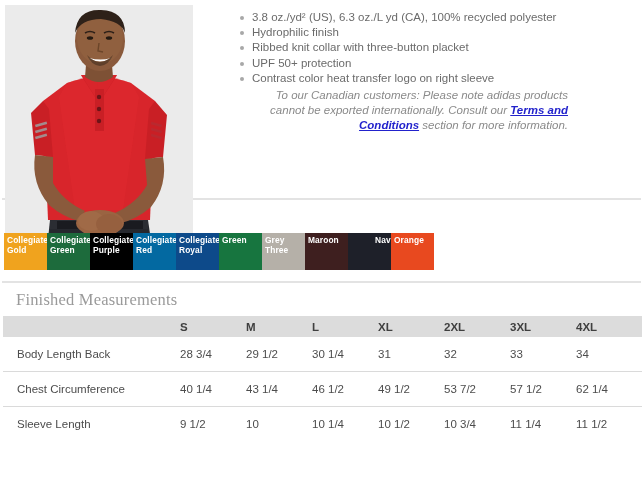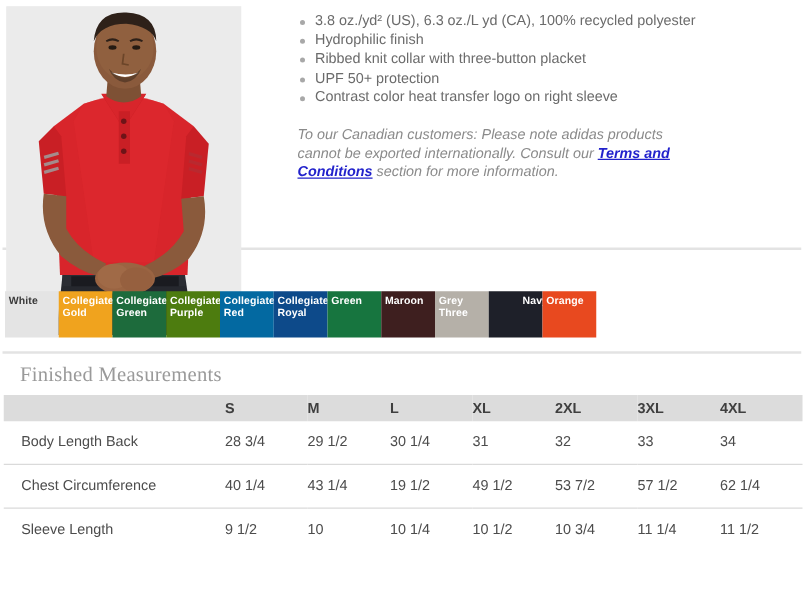--- a/index.html
+++ b/index.html
@@ -55,26 +55,27 @@
     position: absolute;
     left: 2px;
     top: 6px;
     width: 4px;
     height: 4px;
     border-radius: 50%;
     background: #a8a8a8;
   }
 
   .canada-note {
-    margin-top: 15px;
+    margin-top: 2px;
     font-size: 11.5px;
     line-height: 15.2px;
     font-style: italic;
     color: #8a8a8a;
     width: 330px;
+    text-align: right;
   }
   .canada-note a.terms-link {
     color: #2222cc;
     font-weight: bold;
     text-decoration: underline;
     font-style: italic;
   }
 
   
   .section-divider {
@@ -237,46 +238,43 @@
     </ul>
 
     <p class="canada-note"><span>To our Canadian customers: Please note adidas products cannot be exported internationally. Consult our </span><a href="#" class="terms-link">Terms and Conditions</a><span> section for more information.</span></p>
   </div>
 </div>
 
 <div class="colors-block">
   <div class="section-divider"></div>
   <div class="section-title">Colors</div>
   <div class="swatch-row">
-    <div class="swatch" style="background: rgb(228, 228, 228);">
-        <span class="swatch-label" style="color: rgb(58, 58, 58);">White</span>
-      </div>
     <div class="swatch" style="background: rgb(240, 163, 30);">
         <span class="swatch-label" style="color: rgb(255, 255, 255);">Collegiate Gold</span>
       </div>
     <div class="swatch" style="background: rgb(29, 107, 60);">
         <span class="swatch-label" style="color: rgb(255, 255, 255);">Collegiate Green</span>
       </div>
-    <div class="swatch" style="background: #4d7c0f;">
+    <div class="swatch" style="background: #000000;">
         <span class="swatch-label" style="color: rgb(255, 255, 255);">Collegiate Purple</span>
       </div>
     <div class="swatch" style="background: #0369a1;">
         <span class="swatch-label" style="color: rgb(255, 255, 255);">Collegiate Red</span>
       </div>
     <div class="swatch" style="background: rgb(13, 74, 138);">
         <span class="swatch-label" style="color: rgb(255, 255, 255);">Collegiate Royal</span>
       </div>
     <div class="swatch" style="background: rgb(23, 117, 63);">
         <span class="swatch-label" style="color: rgb(255, 255, 255);">Green</span>
       </div>
+    <div class="swatch" style="background: rgb(181, 176, 168);">
+        <span class="swatch-label" style="color: rgb(255, 255, 255);">Grey Three</span>
+      </div>
     <div class="swatch" style="background: rgb(62, 31, 31);">
         <span class="swatch-label" style="color: rgb(255, 255, 255);">Maroon</span>
-      </div>
-    <div class="swatch" style="background: rgb(181, 176, 168);">
-        <span class="swatch-label" style="color: rgb(255, 255, 255);">Grey Three</span>
       </div>
     <div class="swatch" style="background: rgb(30, 32, 41);">
         <span class="swatch-label" style="color: rgb(255, 255, 255); padding-left: 24px;">Navy</span>
       </div>
     <div class="swatch" style="background: rgb(232, 73, 31);">
         <span class="swatch-label" style="color: rgb(255, 255, 255);">Orange</span>
       </div>
   </div>
 </div>
 
@@ -315,21 +313,21 @@
         <td>30 1/4</td>
         <td>31</td>
         <td>32</td>
         <td>33</td>
         <td>34</td>
       </tr>
       <tr>
         <td class="rowhead">Chest Circumference</td>
         <td>40 1/4</td>
         <td>43 1/4</td>
-        <td>19 1/2</td>
+        <td>46 1/2</td>
         <td>49 1/2</td>
         <td>53 7/2</td>
         <td>57 1/2</td>
         <td>62 1/4</td>
       </tr>
       <tr>
         <td class="rowhead">Sleeve Length</td>
         <td>9 1/2</td>
         <td>10</td>
         <td>10 1/4</td>

